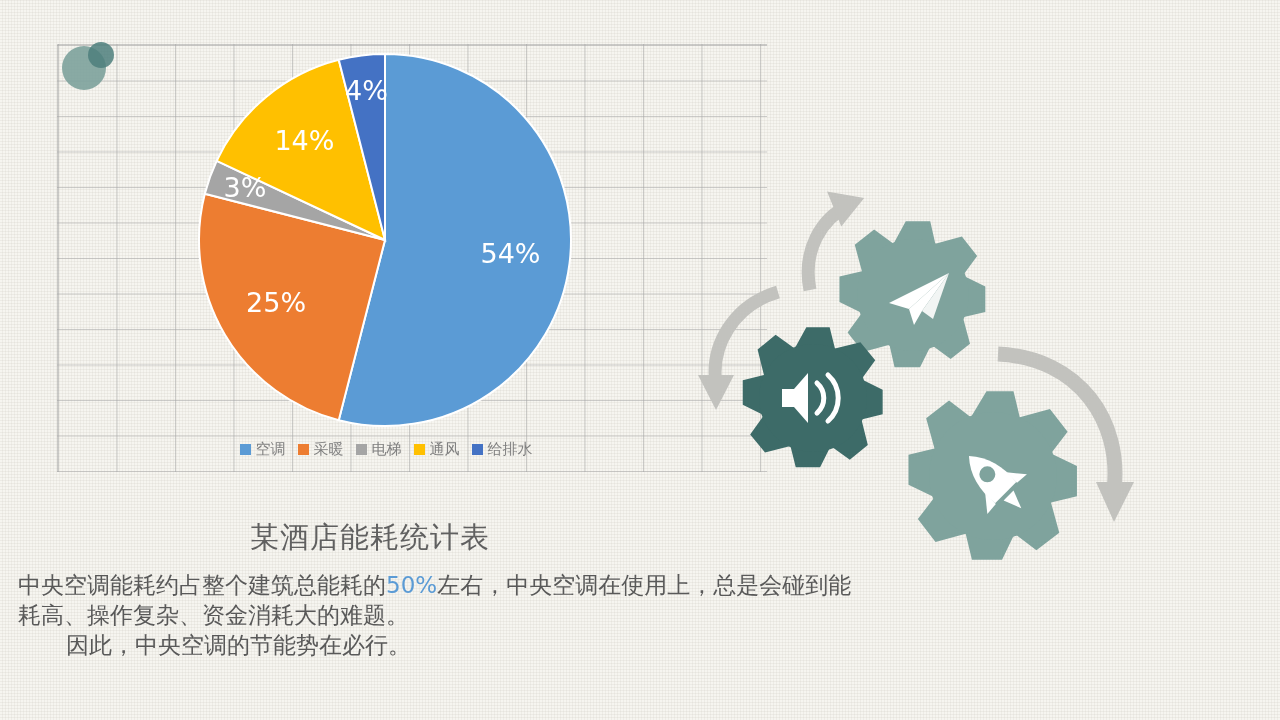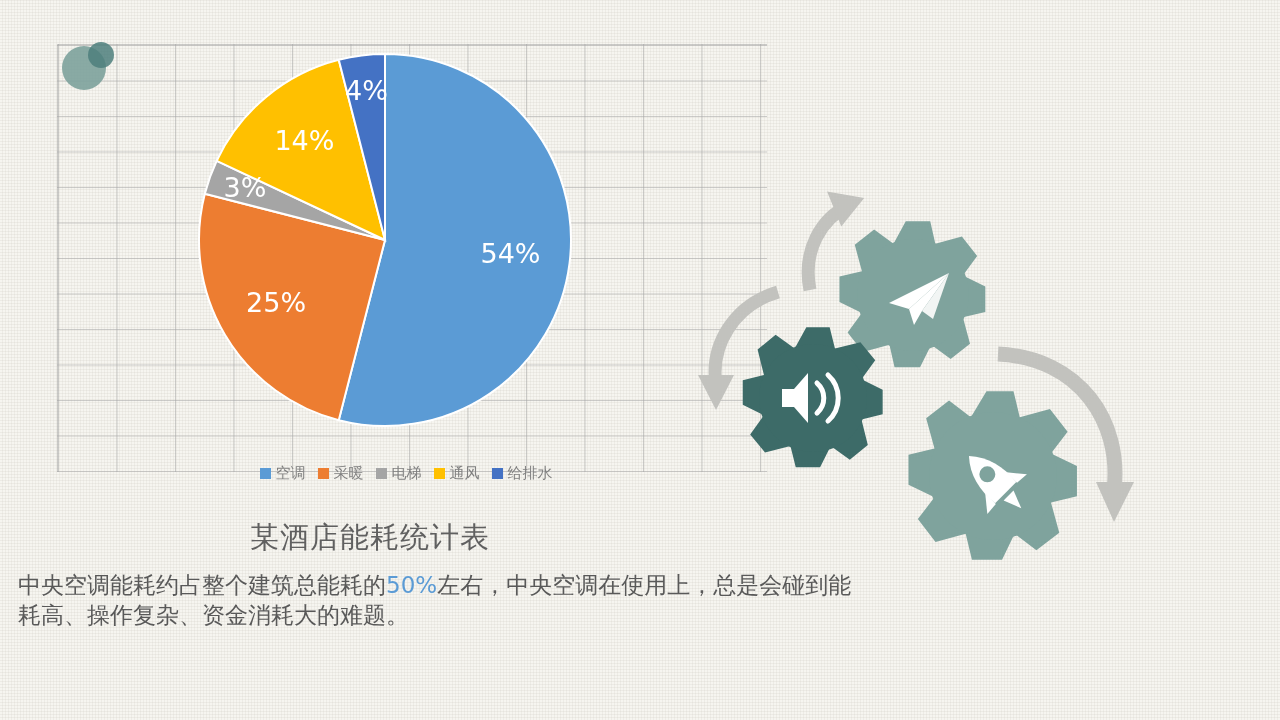--- a/index.html
+++ b/index.html
@@ -82,28 +82,27 @@
     fill: #ffffff;
     font-size: 27px;
     font-weight: 400;
     text-anchor: middle;
     dominant-baseline: middle;
   }
 
   
   #legend {
     position: absolute;
-    left: 216px;
+    left: 196px;
     top: 440px;
     width: 380px;
     display: flex;
     justify-content: center;
     align-items: center;
     gap: 12px;
-    margin-top: 24px;
   }
   .legend-item {
     display: flex;
     align-items: center;
     gap: 5px;
   }
   .legend-swatch {
     width: 11px;
     height: 11px;
     display: inline-block;
@@ -201,20 +200,21 @@
       <div class="legend-item">
         <span class="legend-swatch" style="background: rgb(68, 114, 196);"></span>
         <span class="legend-text">给排水</span>
       </div>
     </div>
 
   <div id="chart-caption">某酒店能耗统计表</div>
 
   <div id="body-text">
     <span>中央空调能耗约占整个建筑总能耗的</span><span class="hl">50%</span><span>左右，中央空调在使用上，总是会碰到能耗高、操作复杂、资金消耗大的难题。</span>
+    <span class="indent">因此，中央空调的节能势在必行。</span>
   </div>
 
   <div id="gears">
     <svg width="450" height="400" viewBox="0 0 450 400" xmlns="http://www.w3.org/2000/svg">
 
       <g>
         <path d="M 120 120 C 112 80 132 48 158 36" stroke="#c2c2be" stroke-width="13" fill="none" stroke-linecap="butt"></path>
         <path d="M 143 14 L 175 34 L 143 52 Z" fill="#c2c2be" transform="rotate(-22 159 33)"></path>
       </g>
 

